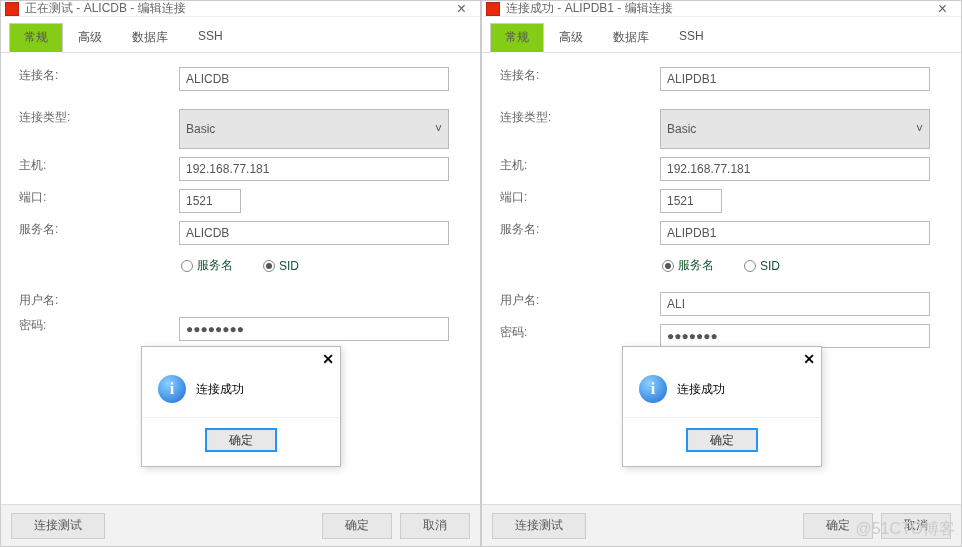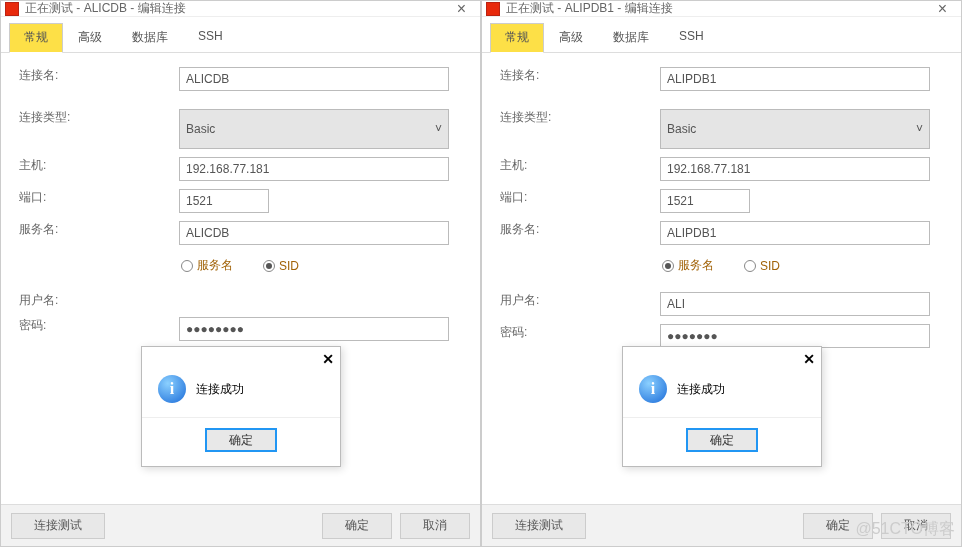--- a/index.html
+++ b/index.html
@@ -4,31 +4,31 @@
   <style>
     * { box-sizing: border-box; margin: 0; padding: 0; font-family: "Microsoft YaHei", sans-serif; font-size: 12px; }
     body { background: #fff; display: flex; width: 962px; height: 547px; }
     .window { position: relative; width: 481px; height: 547px; border: 1px solid #ccc; background: #fff; }
     .titlebar { height: 16px; display: flex; align-items: center; padding: 0 8px 0 4px; border-bottom: 1px solid #eee; }
     .app-icon { width: 14px; height: 14px; background: #e8290b; margin-right: 6px; border: 1px solid #b21; }
     .title { color: #666; flex: 1; }
     .close-x { color: #666; font-size: 16px; padding: 0 6px; cursor: pointer; }
     .tabs { display: flex; padding: 6px 8px 0 8px; border-bottom: 1px solid #ddd; }
     .tab { padding: 5px 14px; color: #555; border: 1px solid transparent; cursor: pointer; }
-    .tab.active { border: 1px solid #ccc; border-bottom: 1px solid #fff; margin-bottom: -1px; background: #fde047; }
+    .tab.active { border: 1px solid #ccc; border-bottom: 1px solid #fff; margin-bottom: -1px; background: #84cc16; }
     .form { padding: 14px 18px 0 18px; }
     .row { display: flex; margin-bottom: 8px; }
     .row.gap { margin-top: 18px; }
     .lbl { width: 160px; color: #666; }
     .field { flex: 1; max-width: 270px; }
     .field input[type=text], .field input[type=password] { width: 100%; height: 24px; border: 1px solid #bbb; padding: 0 6px; color: #555; }
-    .field input.short { width: 90px; }
+    .field input.short { width: 62px; }
     .dropdown { width: 100%; height: 40px; border: 1px solid #bbb; background: #e5e5e5; display: flex; align-items: center; justify-content: space-between; padding: 0 6px; color: #555; cursor: pointer; }
     .radios { display: flex; gap: 30px; margin-top: 4px; padding-left: 2px; }
-    .radio { display: flex; align-items: center; gap: 4px; color: #a16207; cursor: pointer; }
+    .radio { display: flex; align-items: center; gap: 4px; color: #14532d; cursor: pointer; }
     .radio-circle { width: 12px; height: 12px; border: 1px solid #888; border-radius: 50%; display: inline-flex; align-items: center; justify-content: center; }
     .radio-circle.sel::after { content: ""; width: 6px; height: 6px; background: #555; border-radius: 50%; }
     .checkbox { display: flex; align-items: center; gap: 4px; padding-left: 2px; color: #555; margin-top: 4px; }
     .ck { width: 12px; height: 12px; border: 1px solid #888; background: #fff; display: inline-flex; align-items: center; justify-content: center; color: #1976d2; font-size: 10px; line-height: 1; }
     .bottom-bar { position: absolute; bottom: 0; left: 0; right: 0; height: 42px; background: #f2f2f2; border-top: 1px solid #ddd; display: flex; align-items: center; padding: 16px 10px; gap: 8px; }
     .btn { height: 26px; padding: 0 22px; background: #e8e8e8; border: 1px solid #ccc; color: #555; cursor: pointer; display: inline-flex; align-items: center; }
     .bottom-bar .spacer { flex: 1; }
     .msgbox { position: absolute; top: 345px; left: 140px; width: 200px; border: 1px solid #bbb; background: #fff; box-shadow: 2px 2px 8px rgba(0,0,0,0.15); }
     .msgbox-top { display: flex; justify-content: flex-end; padding: 4px 6px; }
     .msgbox-top .mclose { font-size: 14px; font-weight: bold; cursor: pointer; }
@@ -123,21 +123,21 @@
     </div>
     <div class="msgbox-btns">
         <button class="ok-btn">确定</button>
       </div>
   </div>
 </div>
 
 <div class="window">
   <div class="titlebar">
     <div class="app-icon"></div>
-    <div class="title">正在测试 - ALIPDB1 - 编辑连接</div>
+    <div class="title">连接成功 - ALIPDB1 - 编辑连接</div>
     <div class="close-x">×</div>
   </div>
   <div class="tabs">
     <div class="tab active">常规</div>
     <div class="tab">高级</div>
     <div class="tab">数据库</div>
     <div class="tab">SSH</div>
   </div>
   <div class="form">
     <div class="row">

